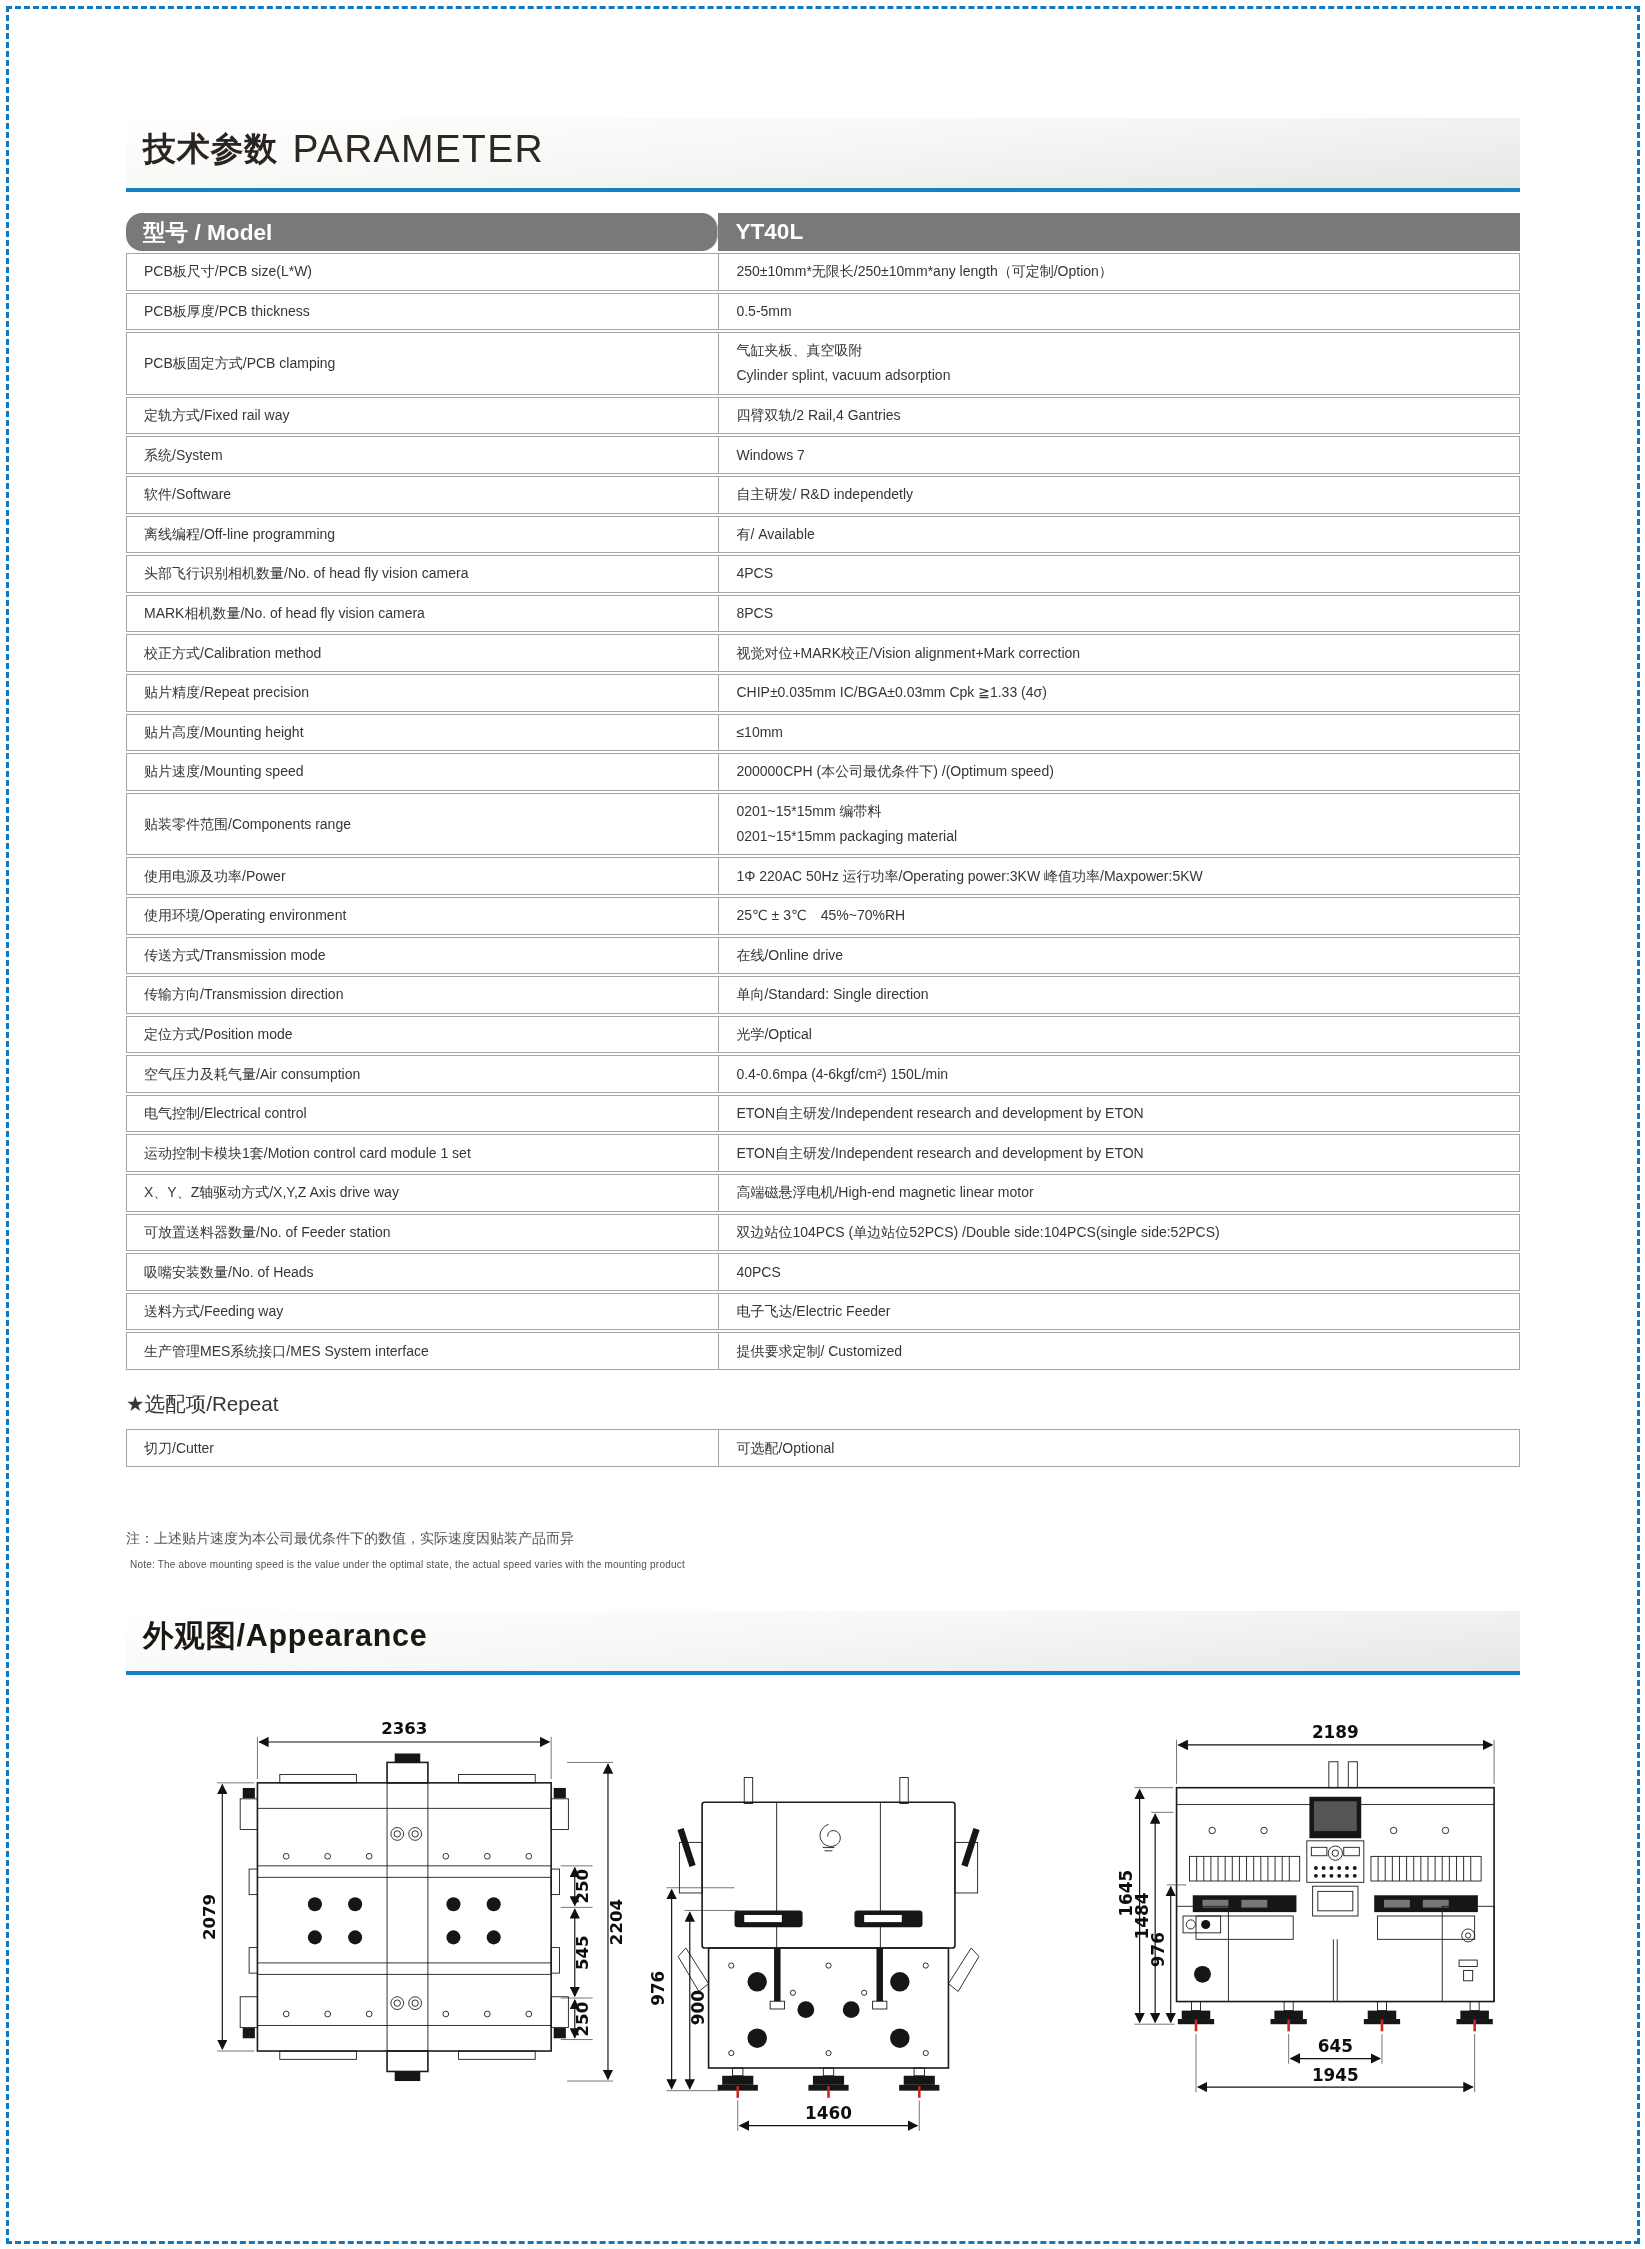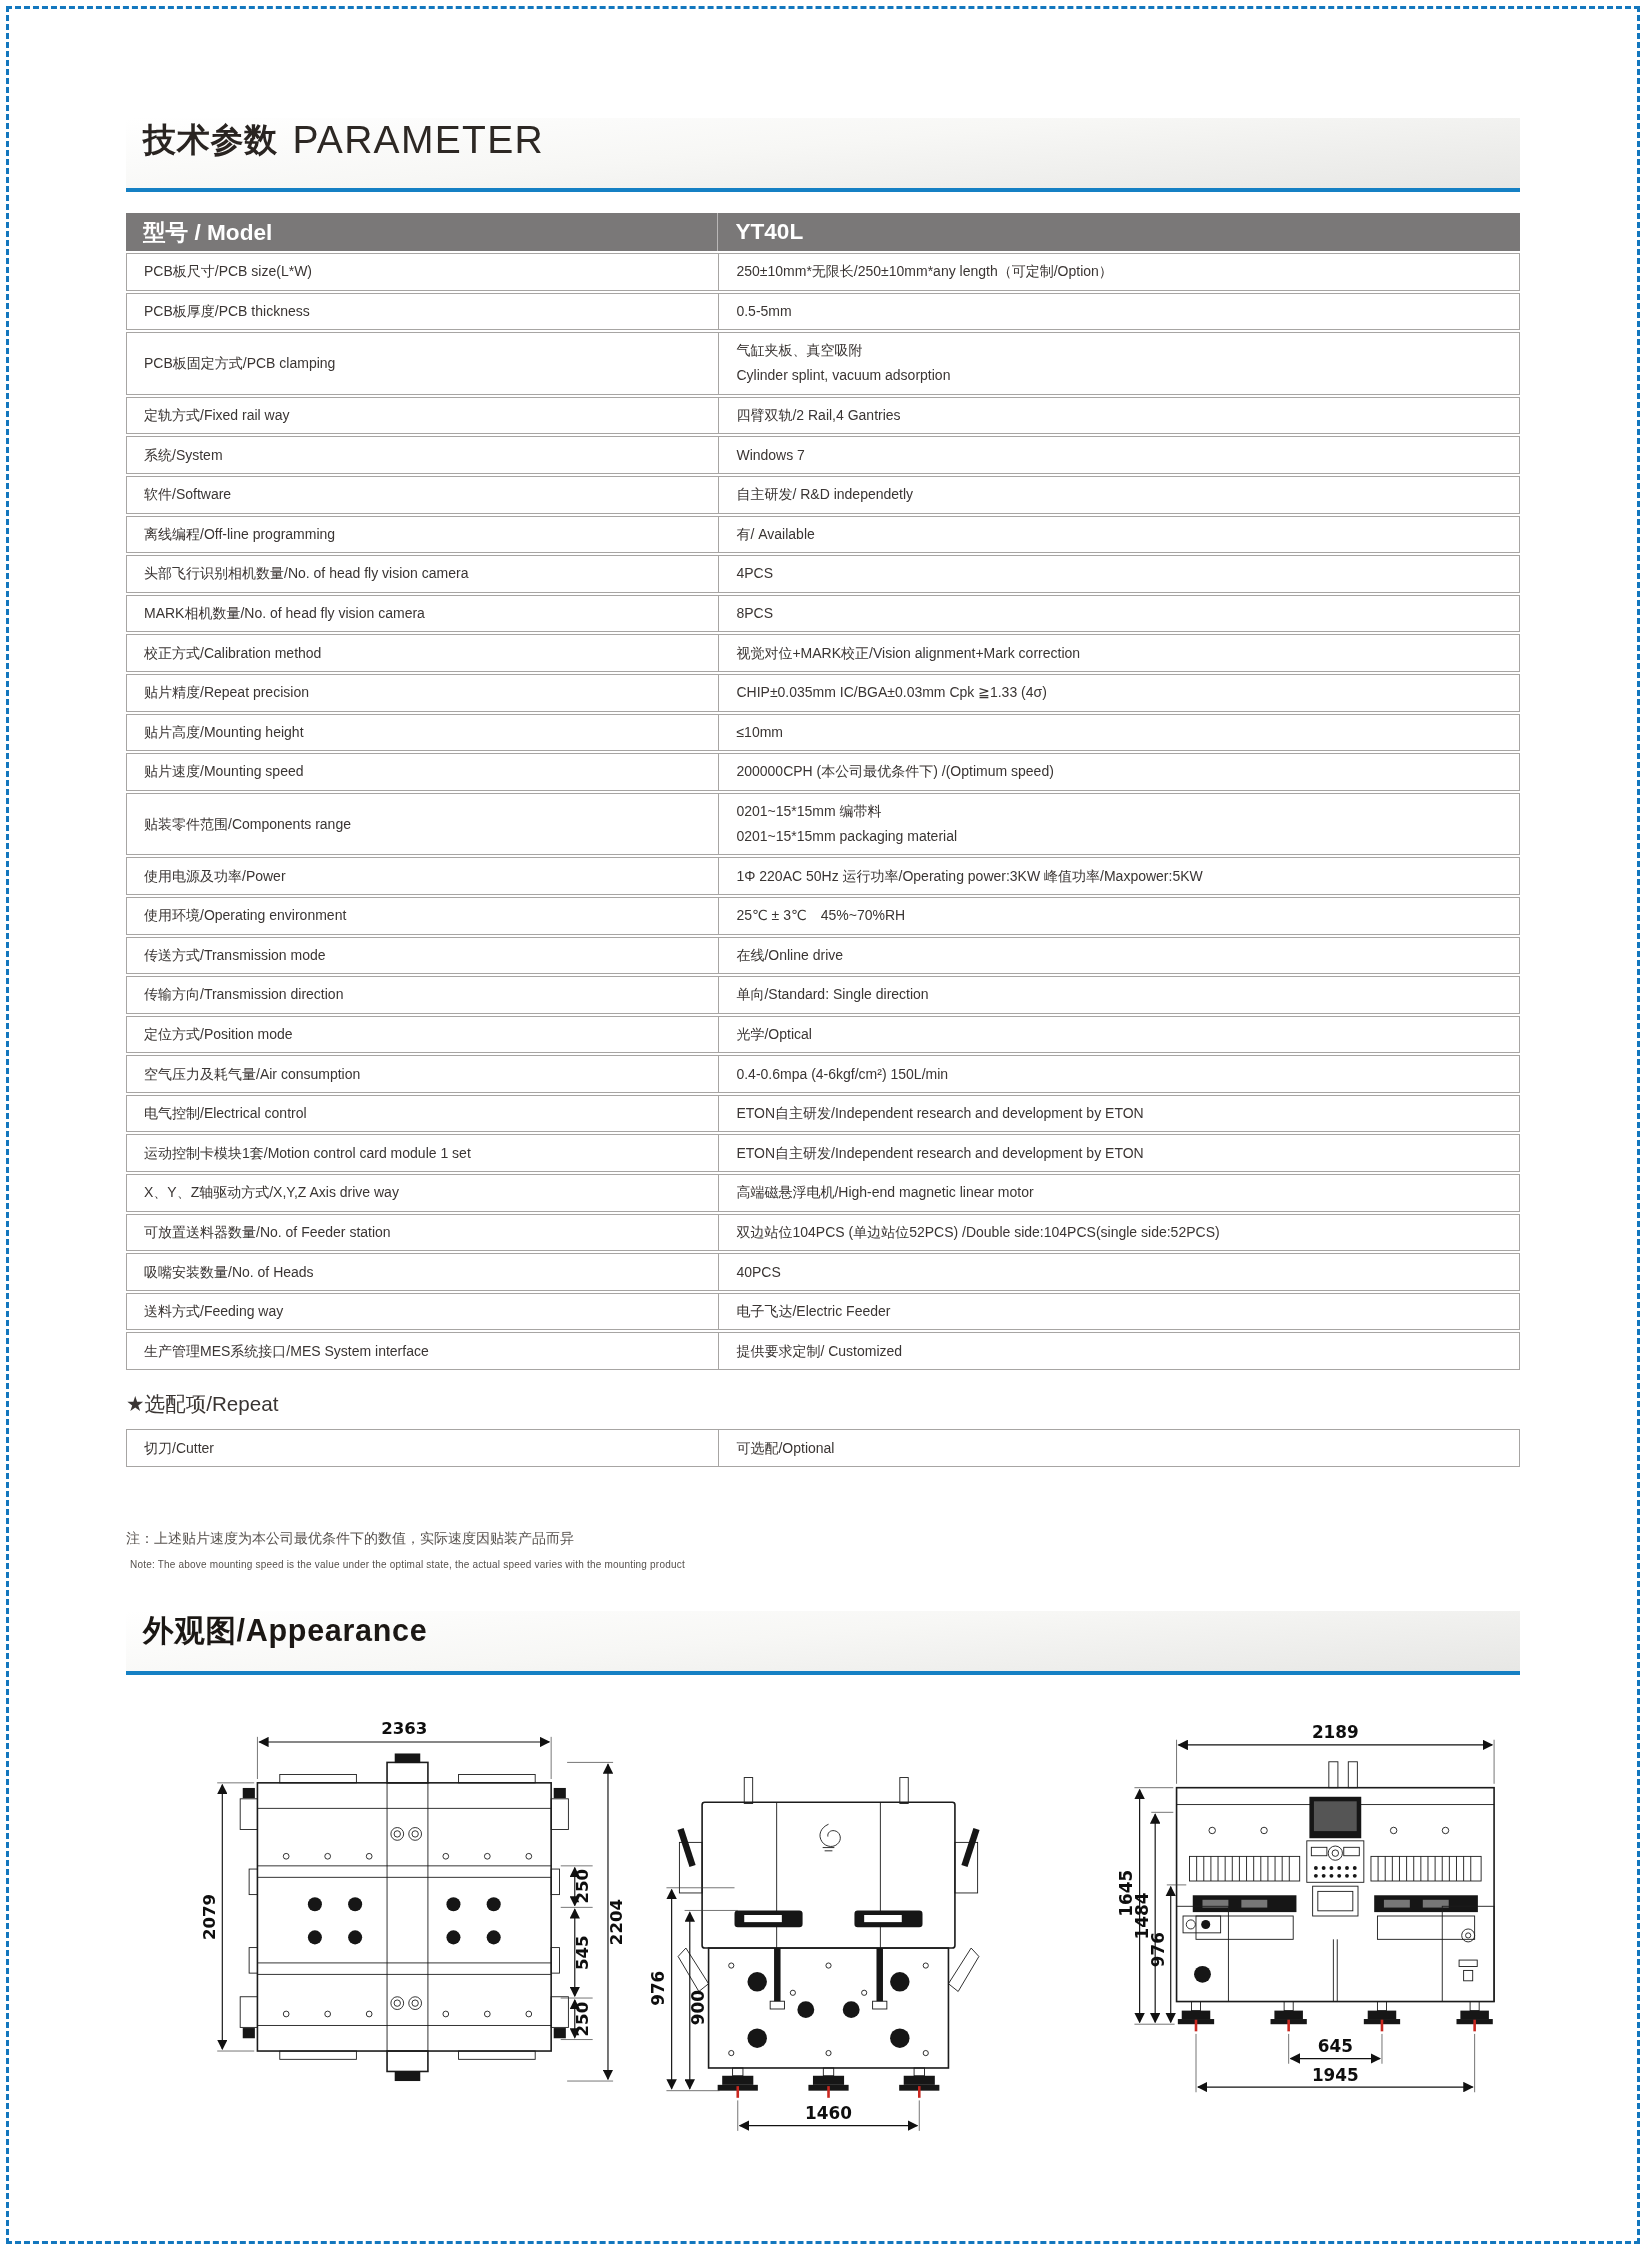--- a/index.html
+++ b/index.html
@@ -11,41 +11,41 @@
   .border-frame{
     position:absolute;inset:6px;border:3.3px dashed #1377be;pointer-events:none;z-index:50;
   }
   .content{position:absolute;left:126px;top:0;width:1394px;}
 
   
   .banner{
     position:relative;box-sizing:border-box;
     background:linear-gradient(175deg,#ffffff 0%,#f7f7f5 45%,#e7e7e5 100%);
     border-bottom:4px solid #1580c4;
-    display:flex;align-items:flex-start;padding:0 0 8px 17px;
+    display:flex;align-items:center;padding:0 0 8px 17px;
   }
   .param-banner{margin-top:118px;height:74px;}
   .appearance-banner{margin-top:41px;height:64px;}
   .title-zh{font-size:33px;font-weight:bold;color:#292421;letter-spacing:0.7px;}
   .title-en{font-size:39px;font-weight:500;color:#2d2824;margin-left:14.6px;letter-spacing:1.3px;}
   .appearance-title{font-size:30.5px;font-weight:bold;color:#1b1714;letter-spacing:0.7px;}
 
   
   table.spec-table{
     border-collapse:separate;border-spacing:0 2px;width:100%;
     margin-top:19px;table-layout:fixed;
   }
   table.option-table{margin-top:9.3px;}
   col.c1{width:42.5%;}
   col.c2{width:57.5%;}
   tr.header-row td{
     background:#7a7878;color:#ffffff;font-size:22.6px;font-weight:bold;
     height:38px;padding:0 13.3px 0 17px;vertical-align:middle;
   }
-  tr.header-row td:first-child{border-right:1.3px solid #b9b7b7;}
+  tr.header-row td:first-child{border-right:1.3px solid #b9b7b7;border-radius:16px;}
   tr.spec-row td{
     background:#ffffff;font-size:14px;line-height:25px;color:#3a3533;
     border-top:0.7px solid #a7a5a3;border-bottom:0.7px solid #a7a5a3;
     padding:5.3px 13.3px 5.3px 17px;height:37px;vertical-align:middle;box-sizing:border-box;
   }
   tr.spec-row td:first-child{border-left:0.7px solid #a7a5a3;}
   tr.spec-row td:last-child{border-left:0.7px solid #a7a5a3;border-right:0.7px solid #a7a5a3;}
   td.value-cell{white-space:pre-line;}
 
   .option-label{margin-top:18px;font-size:20.6px;color:#3a3533;}

